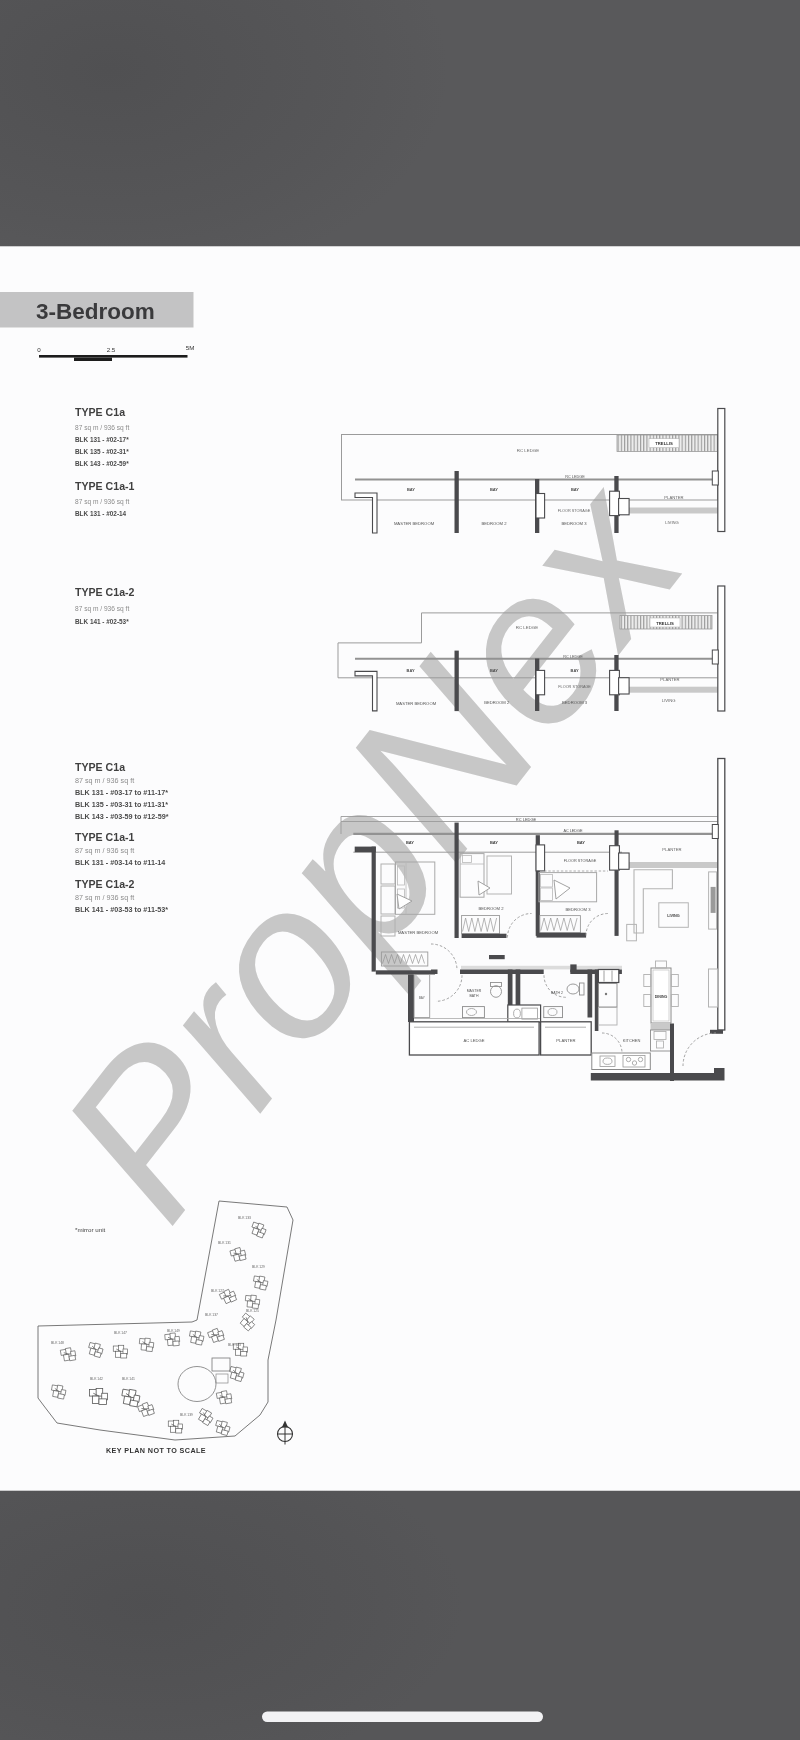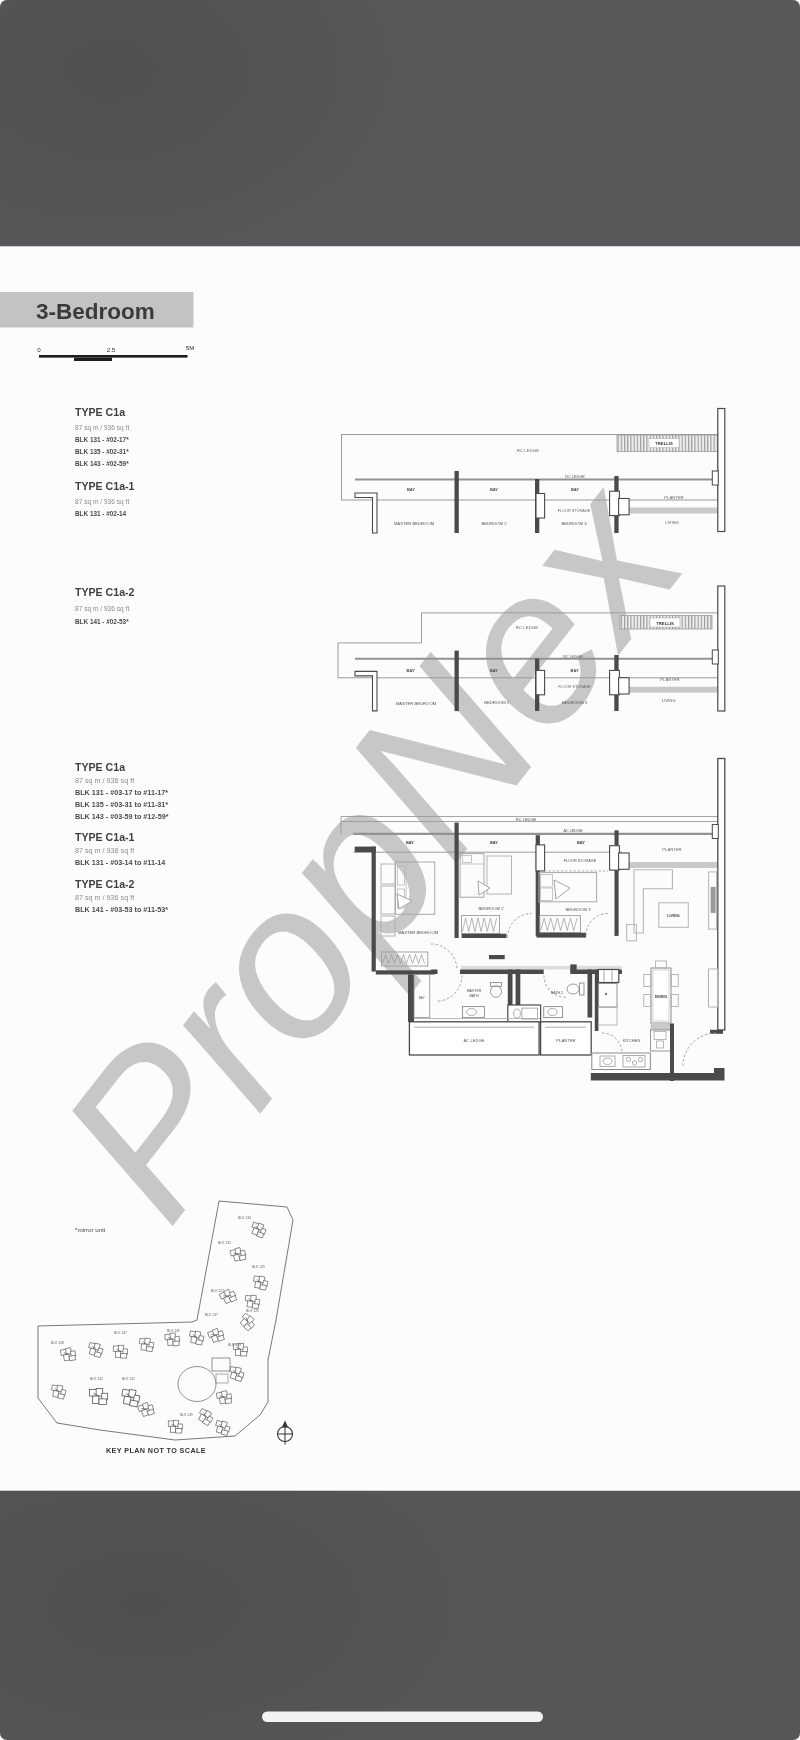--- a/index.html
+++ b/index.html
@@ -1,16 +1,16 @@
 <!DOCTYPE html>
 <html><head>
 <meta charset="utf-8">
 <style>
 html,body{margin:0;padding:0;background:#fff;}
-.page{position:relative;width:800px;height:1740px;overflow:hidden;background:#a3a3a3;font-family:"Liberation Sans",sans-serif;border-radius:7px;}
+.page{position:relative;width:800px;height:1740px;overflow:hidden;background:#a3a3a3;font-family:"Liberation Sans",sans-serif;}
 svg{display:block}
 text{font-family:"Liberation Sans",sans-serif;}
 </style>
 </head>
 <body>
 <div class="page">
 <svg width="800" height="1740" viewBox="0 0 800 1740">
 <defs>
 <pattern id="hv" width="3.2" height="8" patternUnits="userSpaceOnUse">
 <rect width="3.2" height="8" fill="#ececec"></rect>

